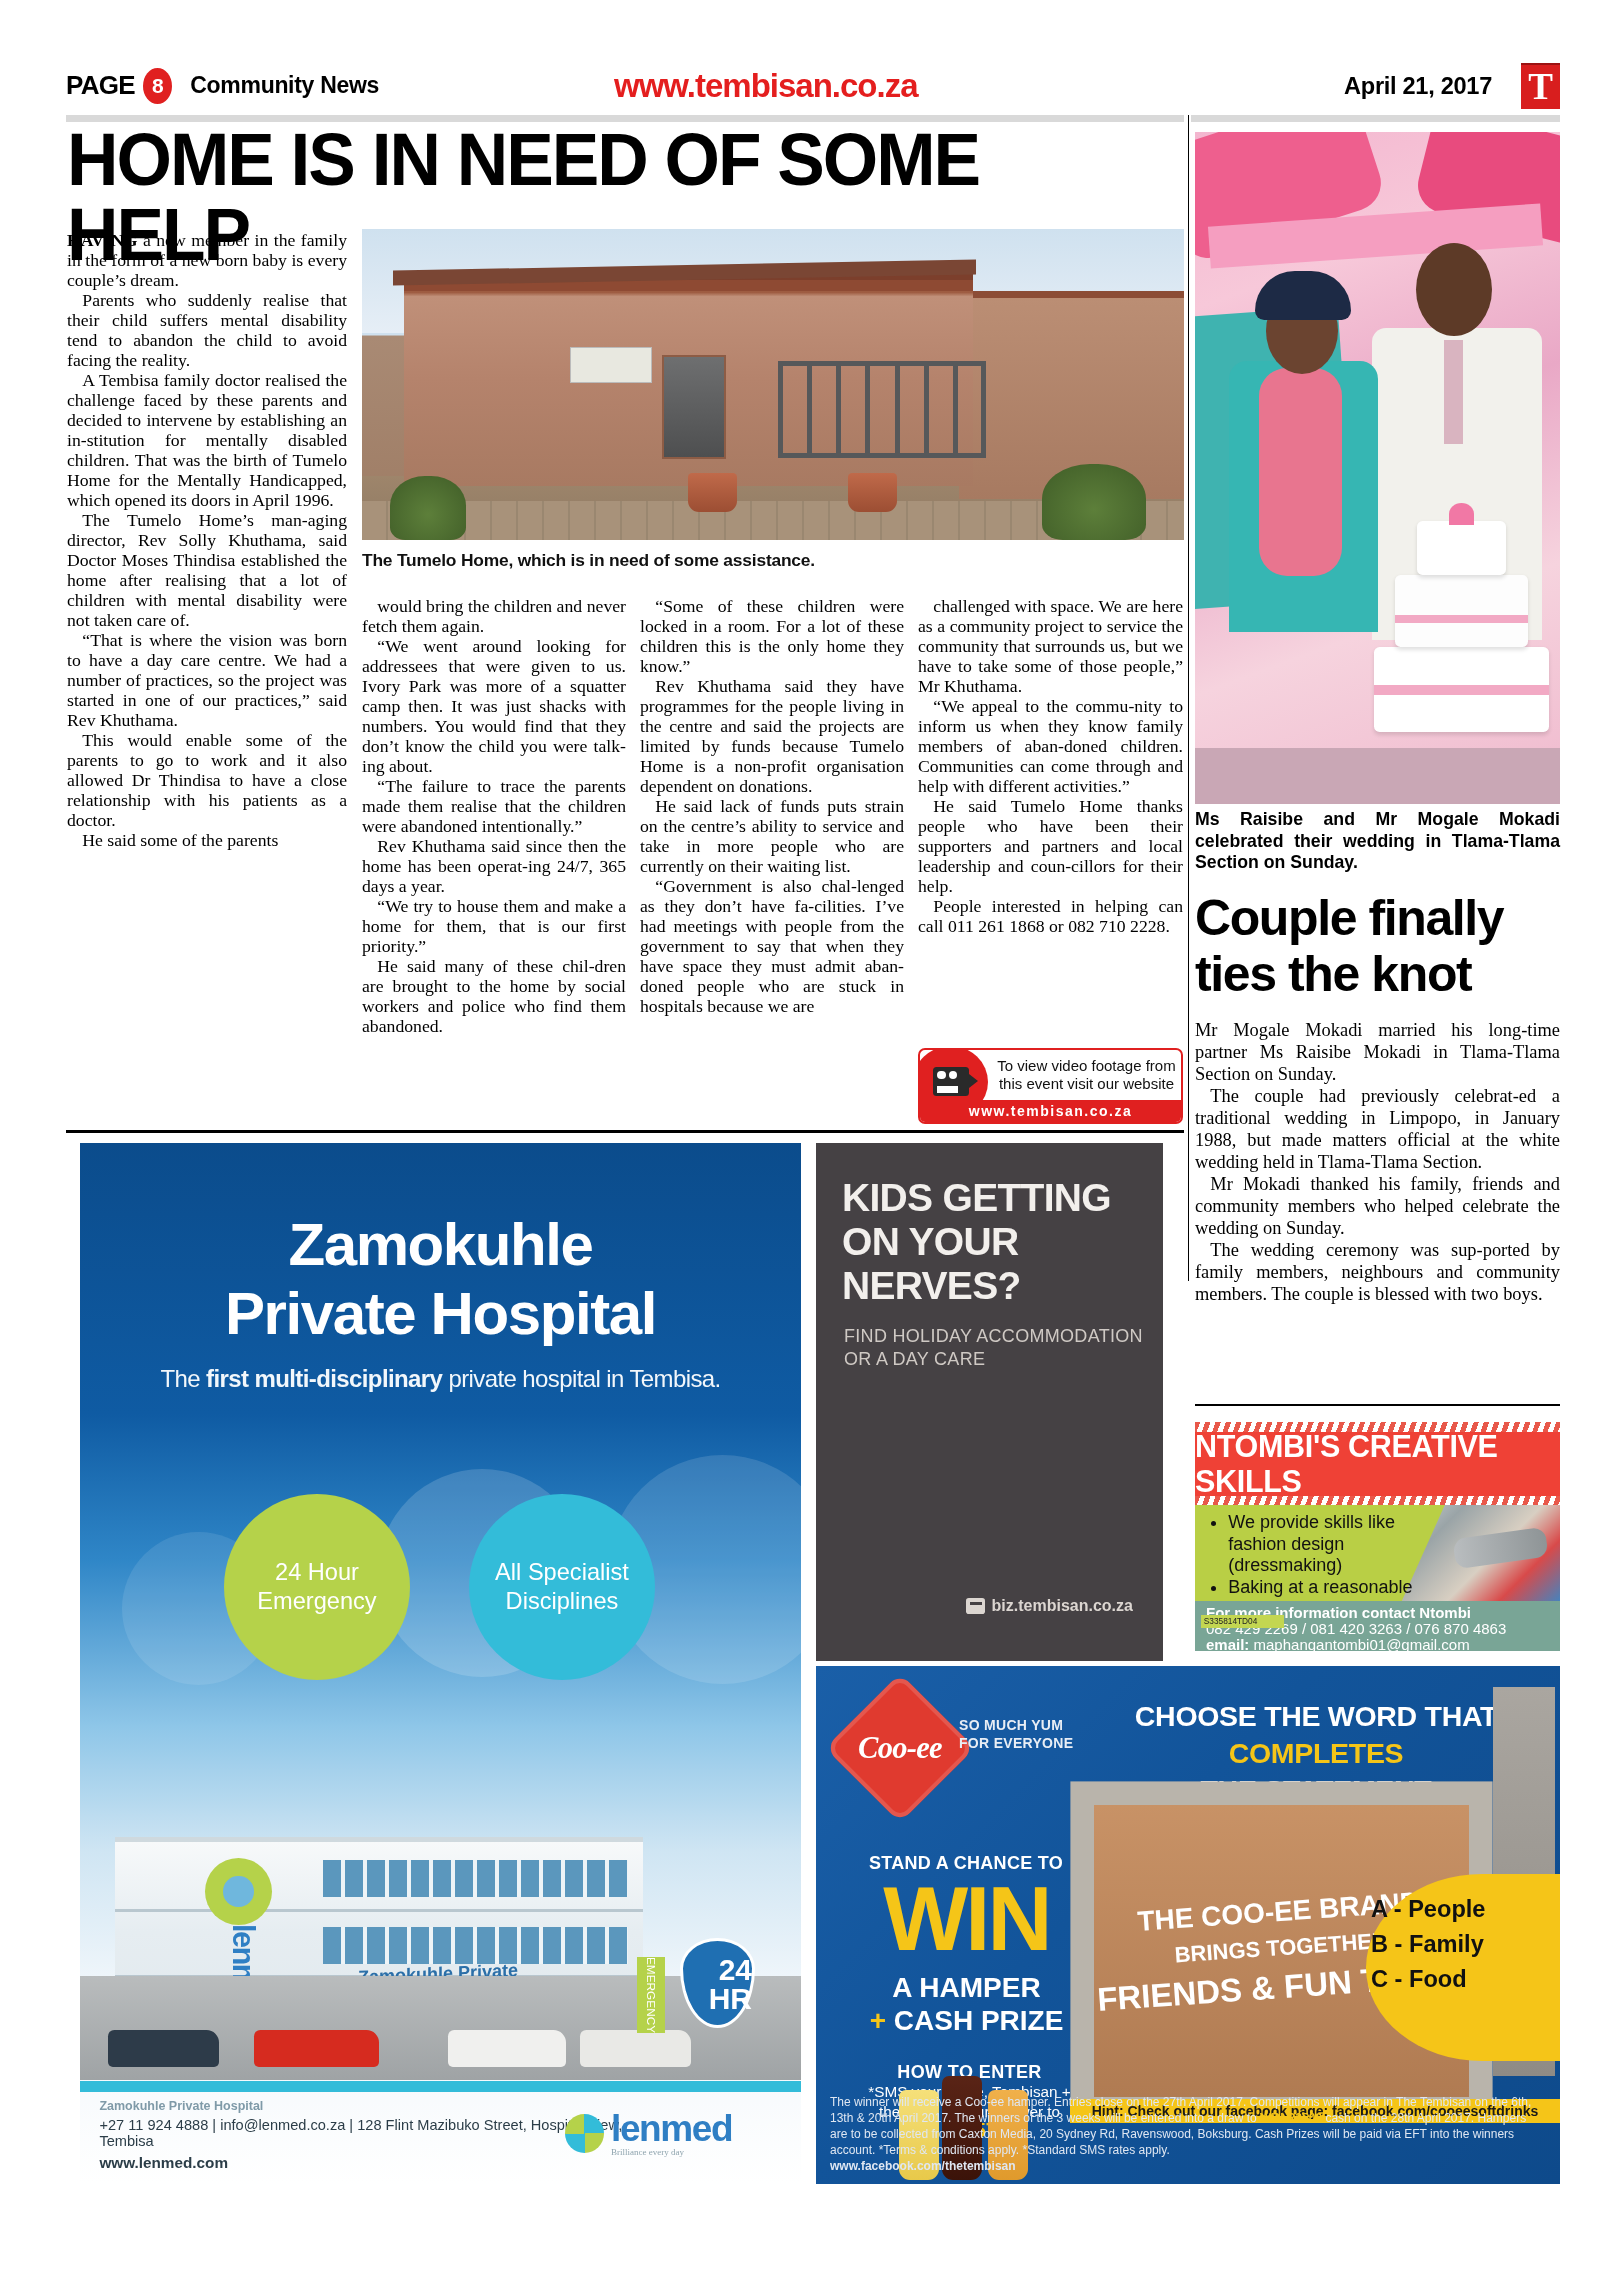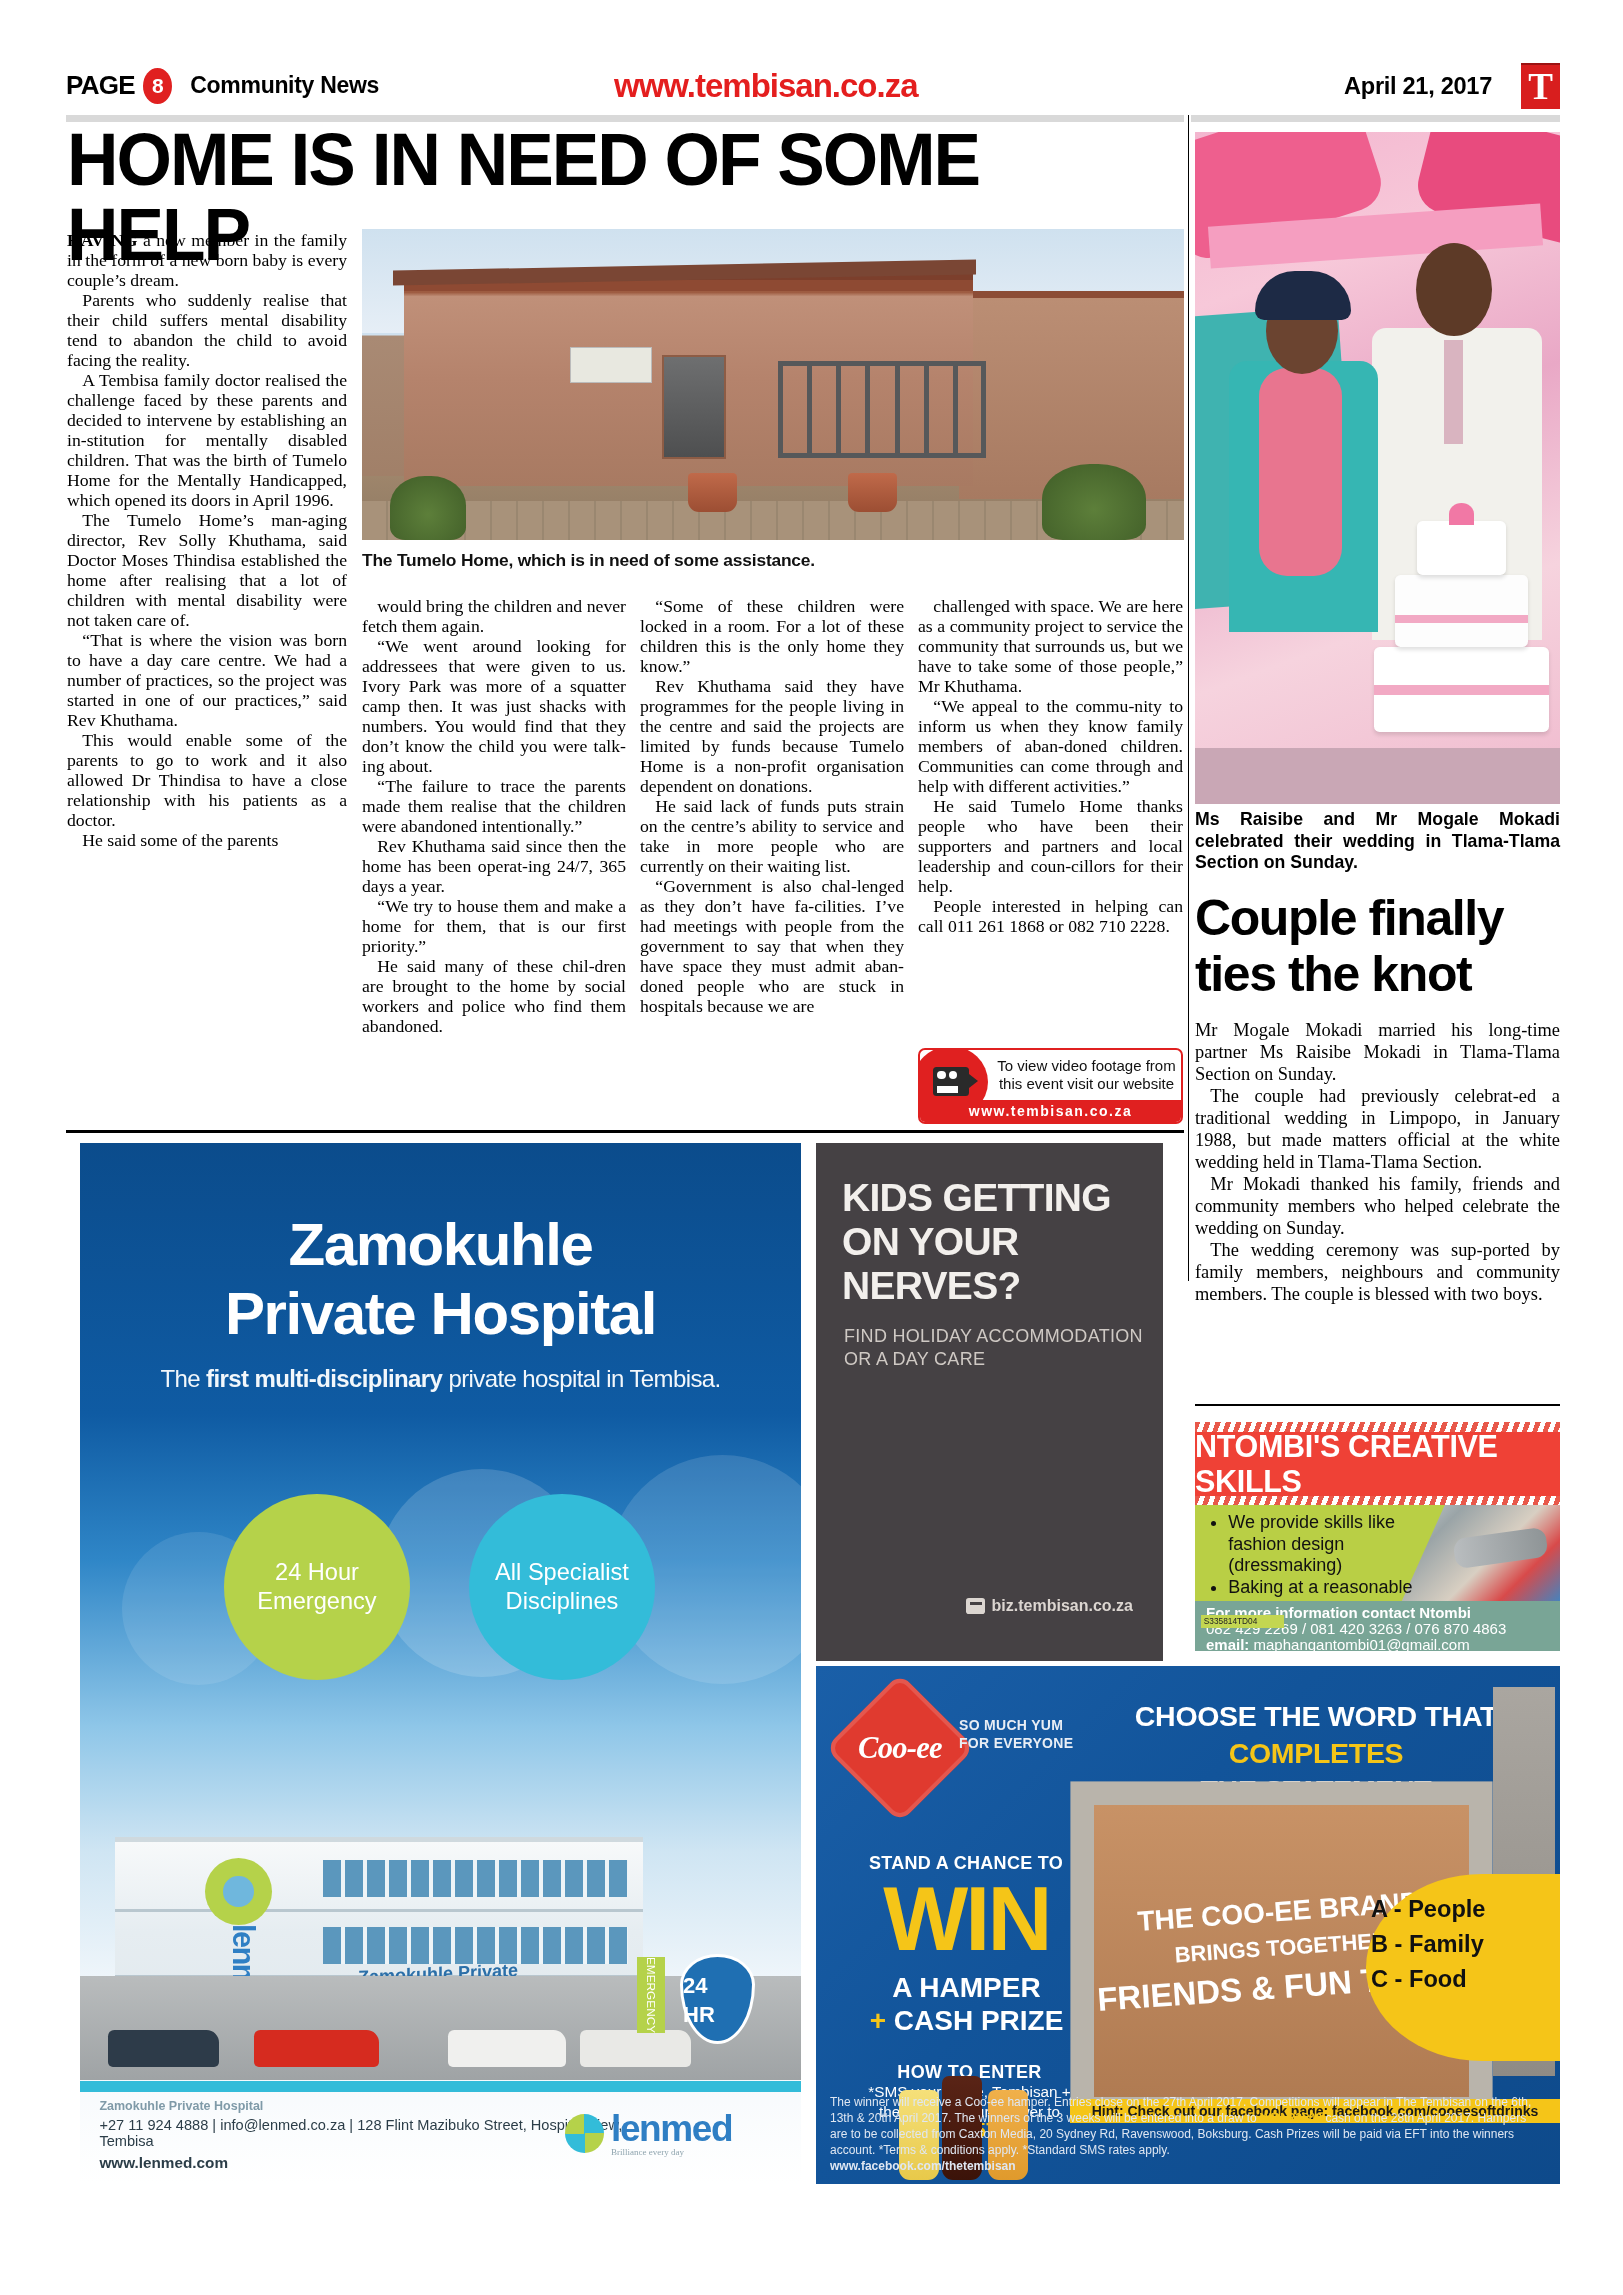--- a/index.html
+++ b/index.html
@@ -364,24 +364,24 @@
     position:absolute; left: 278px; top: 819px; width: 236px; height: 23.6px;
     color:#2b6fa8; font-family:"Liberation Sans",sans-serif; font-weight:bold; font-size: 18px;
     transform: skewY(-2.5deg);
   }
   .zamo-road {
     position:absolute; left:0; bottom: 104px; width: 100%; height: 104px;
     background: linear-gradient(180deg,#b9bcbd,#9fa3a5);
   }
   .zamo-car { position:absolute; bottom: 117px; height: 37px; border-radius: 6.2px 12.5px 4.9px 4.9px; }
   .zamo-24 {
-    position:absolute; right: 46px; bottom: 140px; width: 75px; height: 90px;
+    position:absolute; right: 46px; bottom: 156px; width: 75px; height: 90px;
     background:#1f6fb2; border-radius: 50% 50% 50% 50% / 34% 34% 66% 66%;
     color:#fff; font-family:"Liberation Sans",sans-serif; font-weight:bold;
-    font-size: 22px; line-height: 29px; text-align:left; padding-top: 14px;
+    font-size: 30px; line-height: 29px; text-align:right; padding-top: 14px;
     border: 3.5px solid #fff;
   }
   .zamo-emer {
     position:absolute; right: 136px; bottom: 151px; width: 28px; height: 76px;
     background:#b5d24a; color:#fff; font-family:"Liberation Sans",sans-serif;
     font-size: 11.8px; writing-mode: vertical-rl; display:flex; align-items:center; justify-content:center;
   }
   .zamo-bluebar { position:absolute; left:0; bottom:92px; width:100%; height:11px; background:#33bcd9; }
   .zamo-footer {
     position:absolute; left: 19.4px; bottom: 12.5px; width: 528px;

